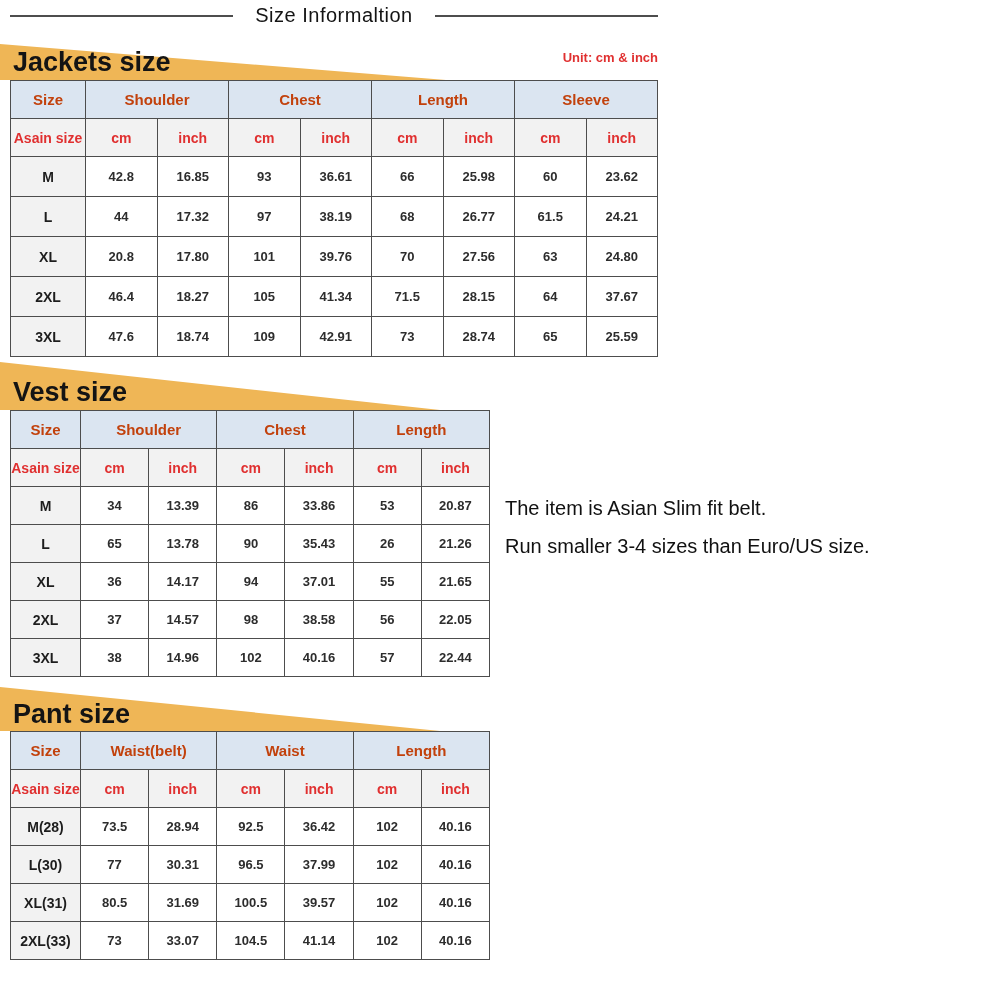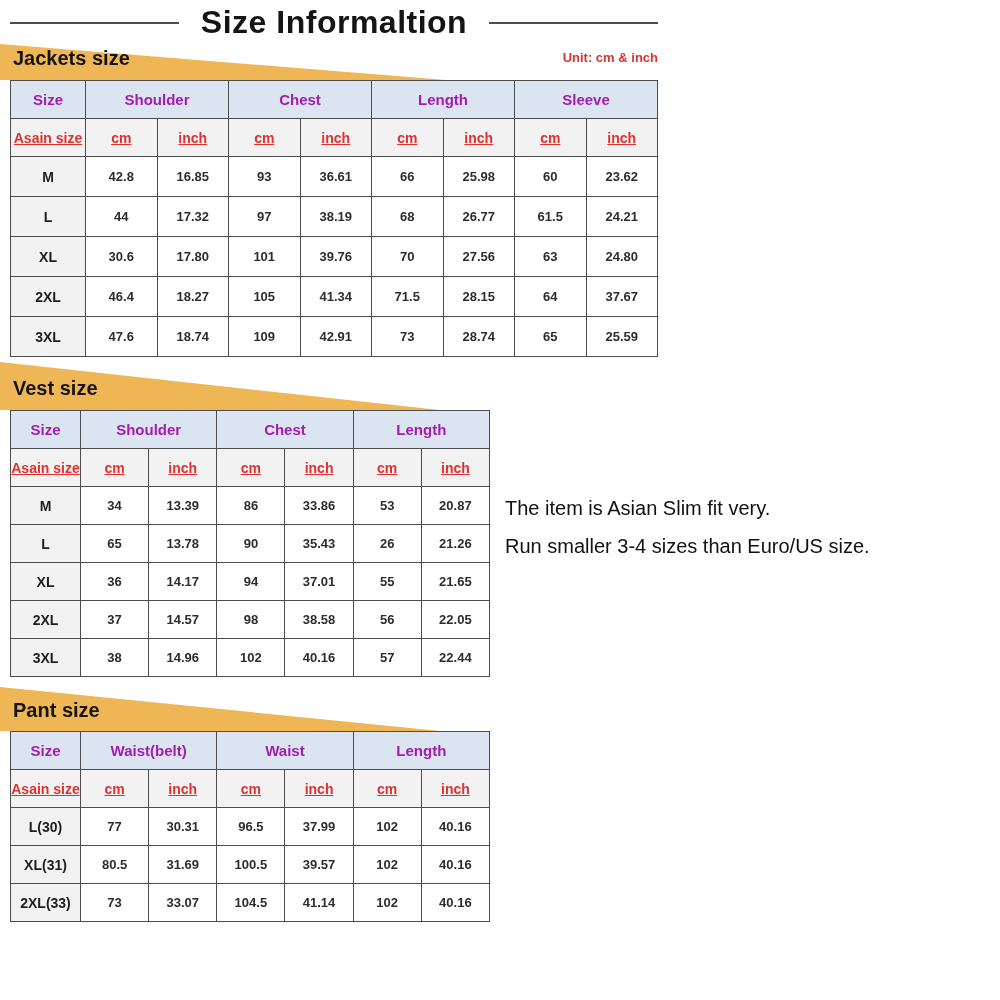--- a/index.html
+++ b/index.html
@@ -5,49 +5,49 @@
   html,body { margin:0; padding:0; background:#ffffff; }
   .page {
     position:relative; width:1000px; height:1000px; background:#ffffff;
     font-family:"Liberation Sans", sans-serif; overflow:hidden;
     --yellow:#efb656; --blue:#dbe5f1; --red:#e03030; --border:#4d4d4d; --gray:#f2f2f2;
   }
 
   
   .title-row { position:absolute; left:10px; top:4px; width:648px; display:flex; align-items:center; gap:22px; }
   .rule { flex:1; height:2px; background:#4d4d4d; }
-  .title { margin:0; font-size:32px; font-weight:700; color:#141414; white-space:nowrap; letter-spacing:.5px; }
+  .title { margin:0; font-size:20px; font-weight:400; color:#141414; white-space:nowrap; letter-spacing:.5px; }
 
   .unit-label { position:absolute; top:50px; left:10px; width:648px; text-align:right;
     color:var(--red); font-weight:700; font-size:13px; }
 
   
   .banner { position:absolute; left:0; background:var(--yellow);
     clip-path:polygon(0 0, 100% 100%, 0 100%); }
   .banner-jackets { top:44px; width:446px; height:36px; }
   .banner-vest    { top:362px; width:440px; height:48px; }
   .banner-pant    { top:687px; width:440px; height:44px; }
 
-  .heading { position:absolute; left:13px; margin:0; font-size:20px; font-weight:600; color:#141414; }
+  .heading { position:absolute; left:13px; margin:0; font-size:27px; font-weight:600; color:#141414; }
   .heading-jackets { top:47px; }
   .heading-vest    { top:377px; }
   .heading-pant    { top:699px; }
 
   
   .tbl { position:absolute; left:10px; border-collapse:collapse; table-layout:fixed; }
   .tbl th, .tbl td { border:1.5px solid var(--border); text-align:center; vertical-align:middle; padding:0; overflow:hidden; }
   .tbl-jackets { top:80px;  width:648px; }
   .tbl-vest    { top:410px; width:480px; }
   .tbl-pant    { top:731px; width:480px; }
   .tbl-jackets thead tr { height:38px; }
   .tbl-jackets tbody tr { height:40px; }
   .tbl-vest tr, .tbl-pant tr { height:38px; }
 
-  .tbl thead tr.group-row th { background:var(--blue); font-size:15px; font-weight:600; color:#a21caf; }
-  .tbl thead tr.unit-row th  { background:var(--gray); color:var(--red); font-size:14px; font-weight:700;text-decoration:underline; }
+  .tbl thead tr.group-row th { background:var(--blue); font-size:15px; font-weight:600; color:#c2410c; }
+  .tbl thead tr.unit-row th  { background:var(--gray); color:var(--red); font-size:14px; font-weight:700; }
   .tbl tbody th { background:var(--gray); font-size:14px; font-weight:600; color:#1d1d1d; }
   .tbl tbody td { background:#ffffff; font-size:13px; font-weight:600; color:#2d2d2d; }
 
   
   .notes { position:absolute; left:505px; top:497px; width:495px; }
   .notes p { margin:0 0 15px 0; font-size:20px; line-height:23px; color:#111111; white-space:nowrap; }
 </style>
 </head>
 <body>
 
@@ -114,21 +114,21 @@
         <td>17.32</td>
         <td>97</td>
         <td>38.19</td>
         <td>68</td>
         <td>26.77</td>
         <td>61.5</td>
         <td>24.21</td>
       </tr>
       <tr>
         <th>XL</th>
-        <td>30.6</td>
+        <td>20.8</td>
         <td>17.80</td>
         <td>101</td>
         <td>39.76</td>
         <td>70</td>
         <td>27.56</td>
         <td>63</td>
         <td>24.80</td>
       </tr>
       <tr>
         <th>2XL</th>
@@ -228,21 +228,21 @@
         <td>14.96</td>
         <td>102</td>
         <td>40.16</td>
         <td>57</td>
         <td>22.44</td>
       </tr>
     </tbody>
   </table>
 
   <div class="notes">
-    <p>The item is Asian Slim fit very.</p>
+    <p>The item is Asian Slim fit belt.</p>
     <p>Run smaller 3-4 sizes than Euro/US size.</p>
   </div>
 
   <div class="banner banner-pant"></div>
   <h2 class="heading heading-pant">Pant size</h2>
 
   <table class="tbl tbl-pant">
     <colgroup>
       <col style="width:70px">
         <col>
@@ -264,20 +264,29 @@
         <th>cm</th>
         <th>inch</th>
         <th>cm</th>
         <th>inch</th>
         <th>cm</th>
         <th>inch</th>
       </tr>
     </thead>
     <tbody>
       <tr>
+        <th>M(28)</th>
+        <td>73.5</td>
+        <td>28.94</td>
+        <td>92.5</td>
+        <td>36.42</td>
+        <td>102</td>
+        <td>40.16</td>
+      </tr>
+      <tr>
         <th>L(30)</th>
         <td>77</td>
         <td>30.31</td>
         <td>96.5</td>
         <td>37.99</td>
         <td>102</td>
         <td>40.16</td>
       </tr>
       <tr>
         <th>XL(31)</th>

